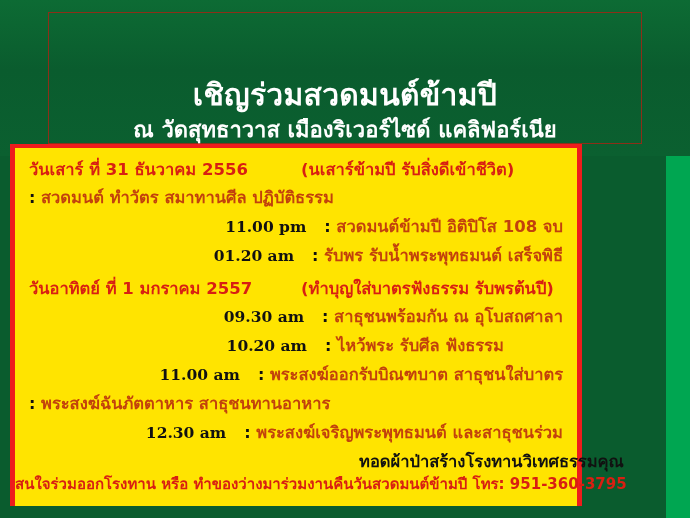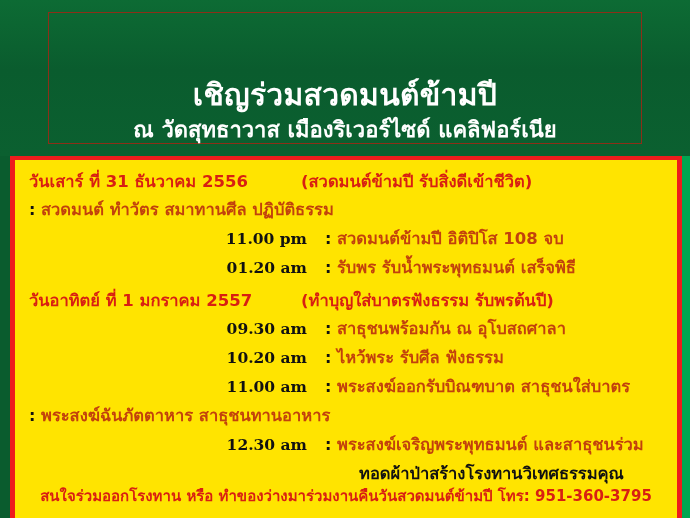--- a/index.html
+++ b/index.html
@@ -50,21 +50,21 @@
     color:#ffffff;
     font-weight:bold;
     font-size:22px;
     line-height:1.25;
     margin-top:4px;
     white-space:nowrap;
   }
 
   
   .panel-wrap{
-    position:absolute;left:10px;top:156px;width:672px;height:362px;
+    position:absolute;left:10px;top:144px;width:572px;height:362px;
     box-sizing:border-box;
     background:#ee1c1c;
     padding:4px 5px 0 5px;
   }
   .panel{
     width:100%;height:100%;
     background:#ffe400;
     box-sizing:border-box;
     padding:8px 14px 0 14px;
     position:relative;
@@ -151,21 +151,21 @@
   </div>
 
   <div class="left-strip"></div>
   <div class="right-strip"></div>
 
   <div class="panel-wrap">
     <div class="panel">
 
       <div class="day-row">
         <div class="day-label">วันเสาร์ ที่ 31 ธันวาคม 2556</div>
-        <div class="day-note">(สวดมนต์ข้ามปี รับสิ่งดีเข้าชีวิต)</div>
+        <div class="day-note">(นเสาร์ข้ามปี รับสิ่งดีเข้าชีวิต)</div>
       </div>
 
       <div class="ev">
         <div class="ev-colon">:</div>
         <div class="ev-desc">สวดมนต์ ทำวัตร สมาทานศีล ปฏิบัติธรรม</div>
       </div>
 
       <div class="ev">
         <div class="ev-time">11.00 pm</div>
         <div class="ev-colon">:</div>

